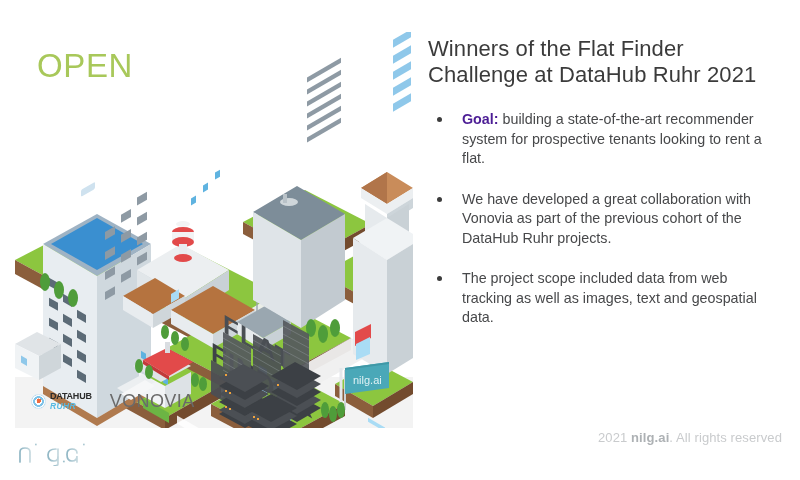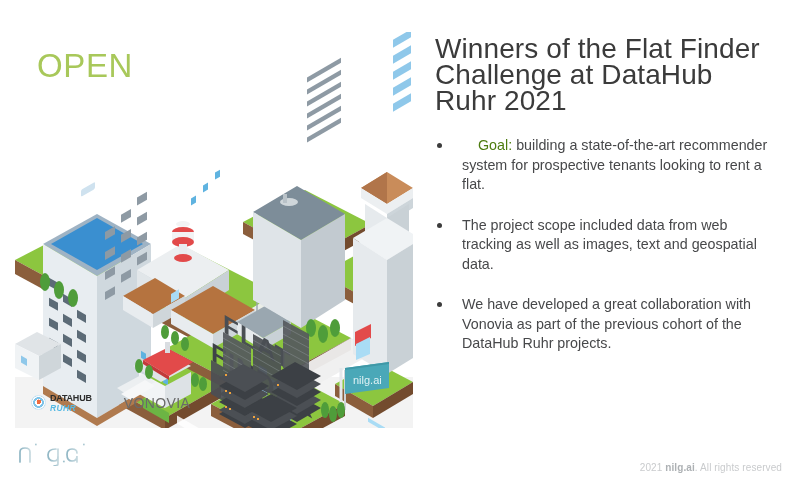--- a/index.html
+++ b/index.html
@@ -62,21 +62,21 @@
   }
   .scene svg { display: block; }
 
   
   .panel-logos {
     position: absolute;
     left: 16px;
     bottom: 16px;
     display: flex;
     align-items: center;
-    gap: 32px;
+    gap: 18px;
     z-index: 6;
   }
   .dh-logo {
     display: flex;
     align-items: center;
     gap: 4px;
   }
   .dh-mark {
     width: 15px; height: 15px;
     border-radius: 50%;
@@ -97,40 +97,40 @@
   .dh-bot {
     font-size: 8.5px;
     font-weight: bold;
     color: #56b9e3;
     letter-spacing: 0.4px;
     display: block;
     margin-top: 1px;
     font-style: italic;
   }
   .vono {
-    font-size: 14px;
+    font-size: 18px;
     letter-spacing: 0.4px;
     color: #6a6a6a;
     font-weight: 400;
   }
 
   
   .content {
     position: absolute;
     left: 428px;
     top: 36px;
     width: 348px;
   }
   .title {
-    font-size: 28px;
+    font-size: 22px;
     line-height: 26px;
     color: #3b3b3b;
     font-weight: 400;
     letter-spacing: 0.1px;
-    margin: 0 0 22px 7px;
+    margin: 0 0 22px 0;
   }
   ul.bullets {
     list-style: none;
     margin: 0;
     padding: 0;
   }
   ul.bullets li {
     position: relative;
     padding-left: 34px;
     margin-bottom: 21px;
@@ -139,35 +139,35 @@
     color: #47484a;
   }
   ul.bullets li .dot {
     position: absolute;
     left: 9px;
     top: 7px;
     width: 5px; height: 5px;
     border-radius: 50%;
     background: #3c3c3c;
   }
-  ul.bullets li b { font-weight: normal; color: #4d7c0f; margin-left: 16px; }
+  ul.bullets li b { font-weight: bold; color: #4c1d95; }
 
   
   .footer-logo {
     position: absolute;
     left: 17px;
     top: 440px;
     width: 78px;
     height: 26px;
   }
   .footer-right {
     position: absolute;
     right: 18px;
-    top: 462px;
-    font-size: 10px;
+    top: 430px;
+    font-size: 13px;
     color: #c9cbcd;
     letter-spacing: 0.1px;
   }
   .footer-right b { color: #adb1b4; font-weight: bold; }
 </style>
 </head>
 <body>
 
 <div class="slide">
 
@@ -566,25 +566,25 @@
   <div class="content">
     <h1 class="title">Winners of the Flat Finder Challenge at DataHub Ruhr 2021</h1>
 
     <ul class="bullets">
       <li>
         <span class="dot"></span>
         <b>Goal:</b><span> building a state-of-the-art recommender system for prospective tenants looking to rent a flat.</span>
       </li>
       <li>
         <span class="dot"></span>
-        <span>The project scope included data from web tracking as well as images, text and geospatial data.</span>
+        <span>We have developed a great collaboration with Vonovia as part of the previous cohort of the DataHub Ruhr projects.</span>
       </li>
       <li>
         <span class="dot"></span>
-        <span>We have developed a great collaboration with Vonovia as part of the previous cohort of the DataHub Ruhr projects.</span>
+        <span>The project scope included data from web tracking as well as images, text and geospatial data.</span>
       </li>
     </ul>
   </div>
 
   <div class="footer-logo">
     <svg width="78" height="26" viewBox="0 0 78 26" xmlns="http://www.w3.org/2000/svg">
       <defs>
         <linearGradient id="nilgGrad" x1="0" y1="0" x2="1" y2="0">
           <stop offset="0" stop-color="#8fb6c4"></stop>
           <stop offset="1" stop-color="#c6d9df"></stop>

